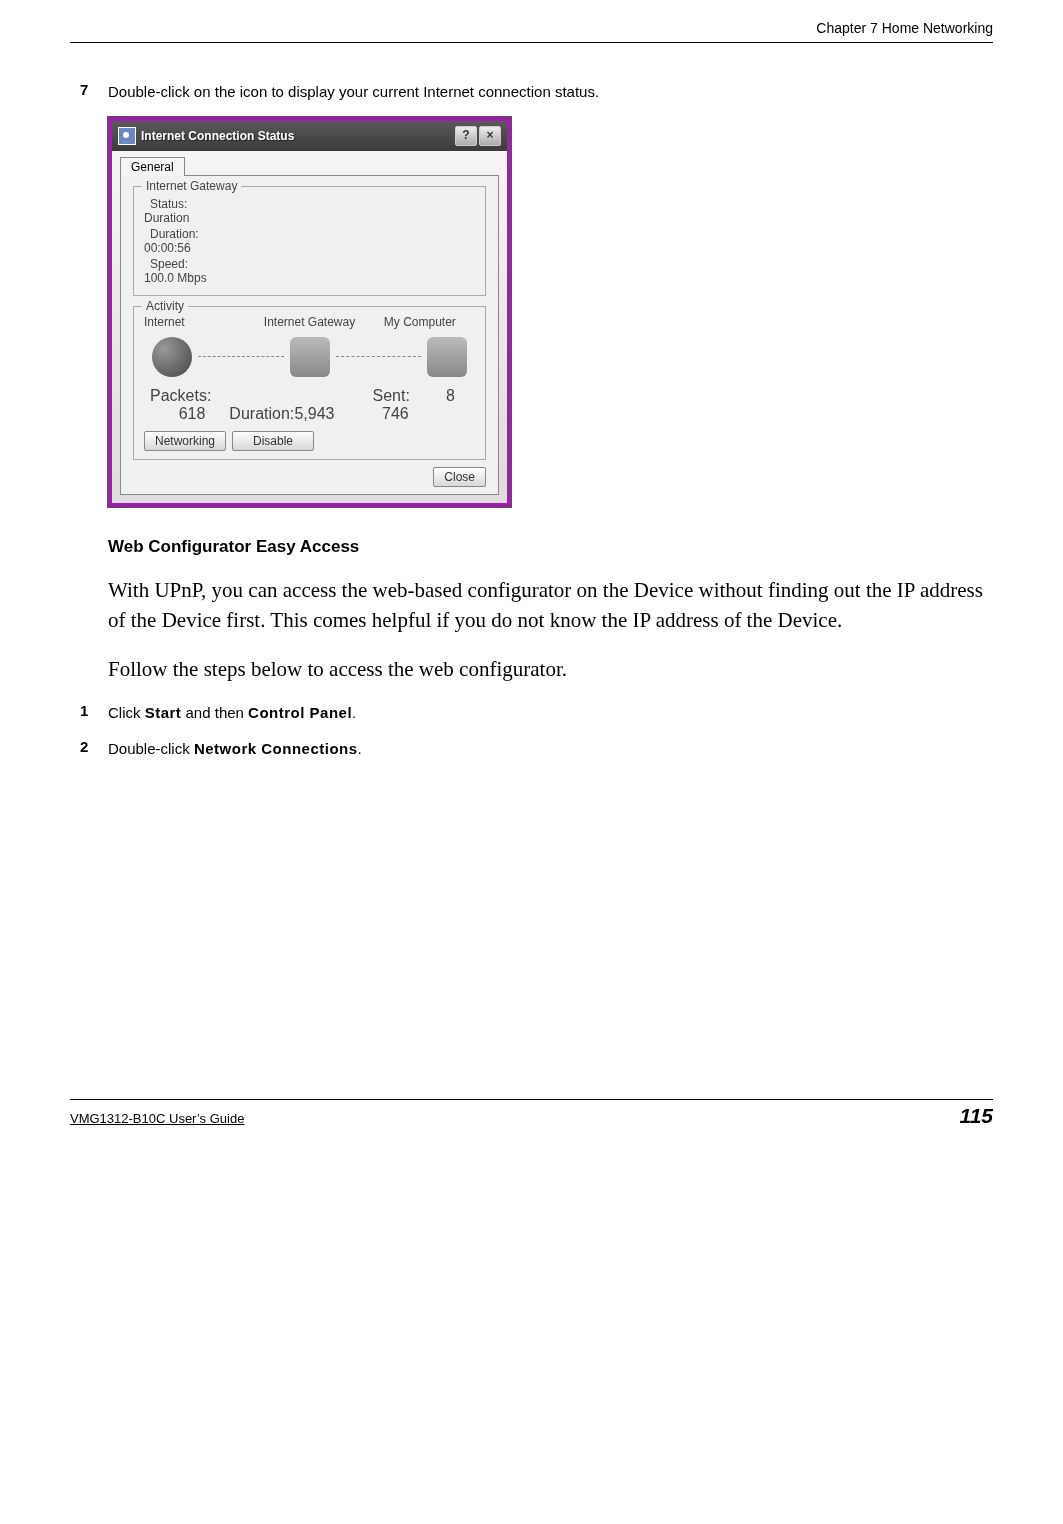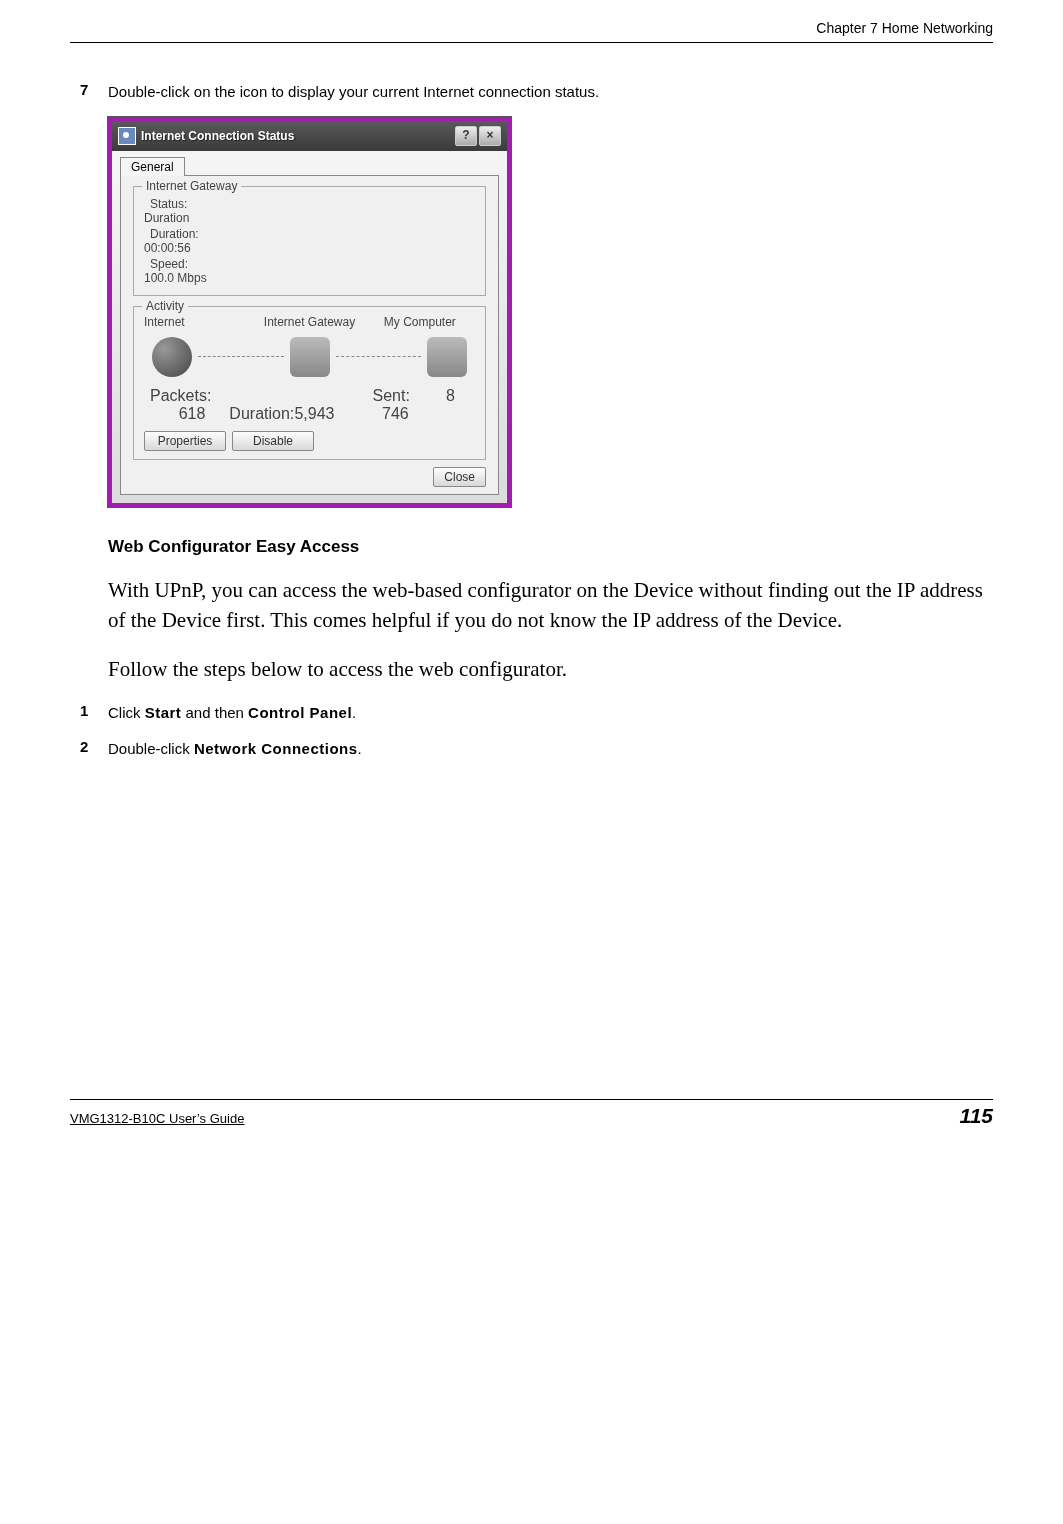--- a/index.html
+++ b/index.html
@@ -315,21 +315,21 @@
                 <div class="mid"></div>
                 <div class="rgt"></div>
                 <div class="lbl" style="padding-left:18px">Sent:</div>
                 <div class="mid">8</div>
                 <div class="rgt">618</div>
                 <div class="lbl" style="padding-left:18px">Duration:</div>
                 <div class="mid">5,943</div>
                 <div class="rgt">746</div>
               </div>
               <div class="xp-btn-row">
-                <div class="xp-button">Properties</div>
+                <div class="xp-button">Networking</div>
                 <div class="xp-button">Disable</div>
               </div>
             </div>
 
             <div class="xp-close-row">
               <span class="xp-button" style="min-width:70px">Close</span>
             </div>
           </div>
         </div>
       </div>

